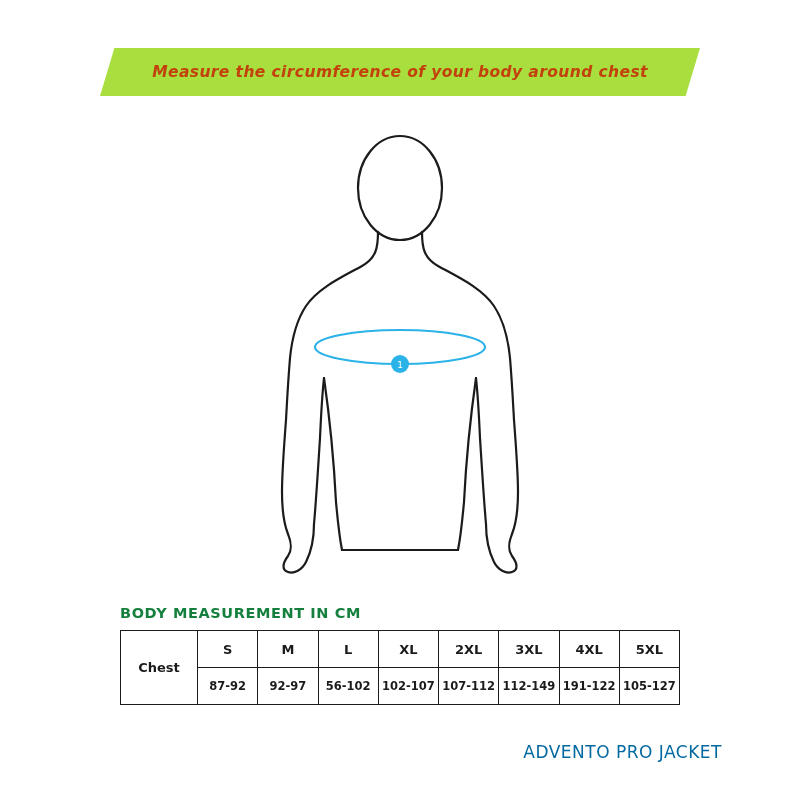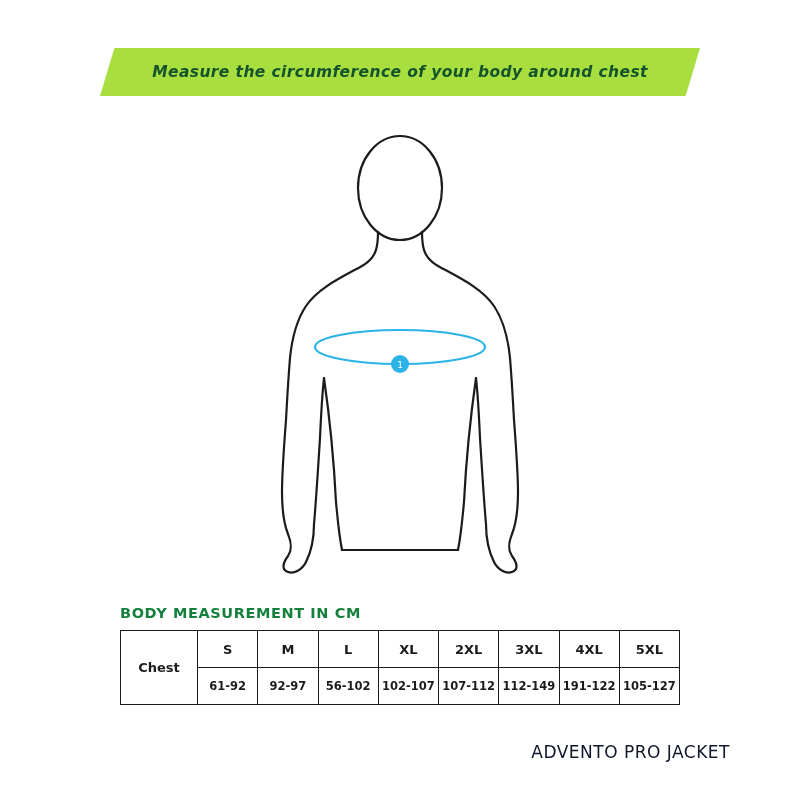--- a/index.html
+++ b/index.html
@@ -33,21 +33,21 @@
     position: absolute;
     inset: 0;
     display: flex;
     align-items: center;
     justify-content: center;
     font-family: "DejaVu Sans", sans-serif;
     font-size: 15.5px;
     font-weight: bold;
     font-style: italic;
     letter-spacing: 0.4px;
-    color: #14532d;
+    color: #c2410c;
     text-align: center;
   }
 
   
   .figure-area {
     position: absolute;
     left: 230px;
     top: 120px;
     width: 340px;
     height: 470px;
@@ -90,26 +90,26 @@
     font-size: 15px;
     width: 76px;
   }
   .size-table tr.header-row td {
     font-size: 13px;
   }
 
   
   .footer {
     position: absolute;
-    right: 70px;
+    right: 78px;
     bottom: 38px;
     font-family: "DejaVu Sans", sans-serif;
     font-size: 17px;
     letter-spacing: 0.5px;
-    color: #0f172a;
+    color: #0369a1;
     margin-top: 32px;
   }
 </style>
 </head>
 <body>
 
 <div class="banner-wrap">
   <div class="banner-shape"></div>
   <div class="banner-text">Measure the circumference of your body around chest</div>
 </div>
@@ -174,21 +174,21 @@
       <td>S</td>
       <td>M</td>
       <td>L</td>
       <td>XL</td>
       <td>2XL</td>
       <td>3XL</td>
       <td>4XL</td>
       <td>5XL</td>
     </tr>
     <tr>
-      <td>61-92</td>
+      <td>87-92</td>
       <td>92-97</td>
       <td>56-102</td>
       <td>102-107</td>
       <td>107-112</td>
       <td>112-149</td>
       <td>191-122</td>
       <td>105-127</td>
     </tr>
   </tbody>
 </table>

